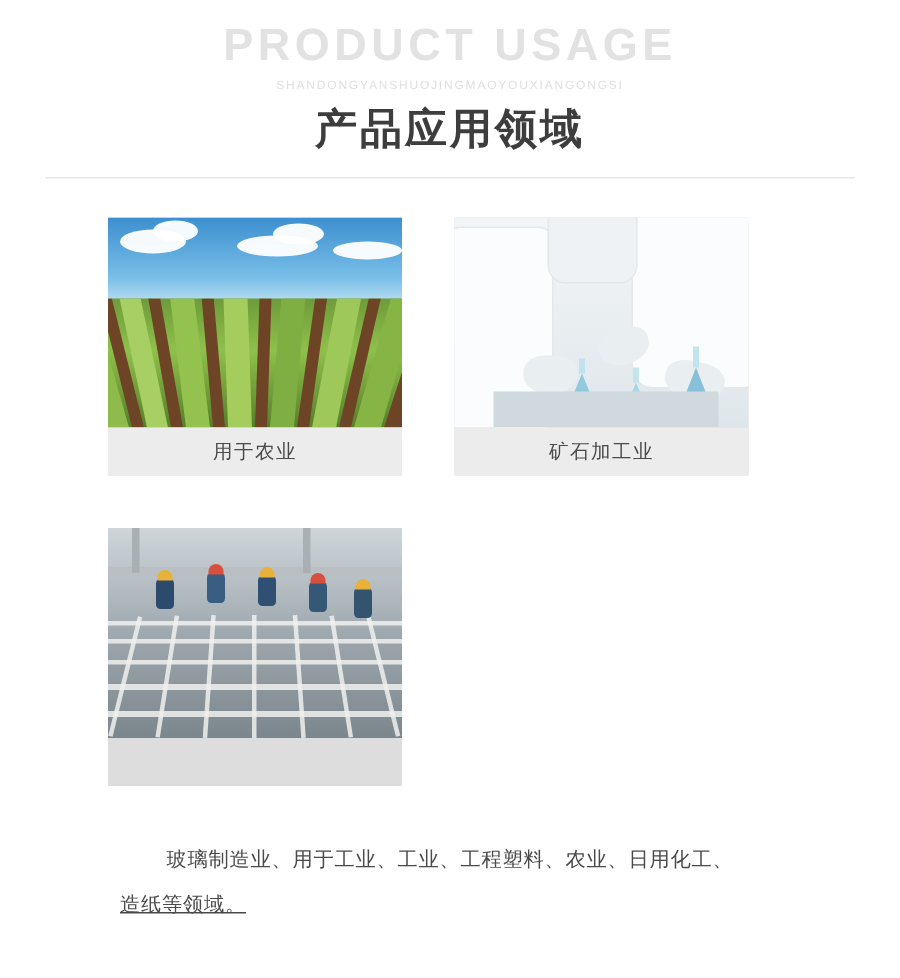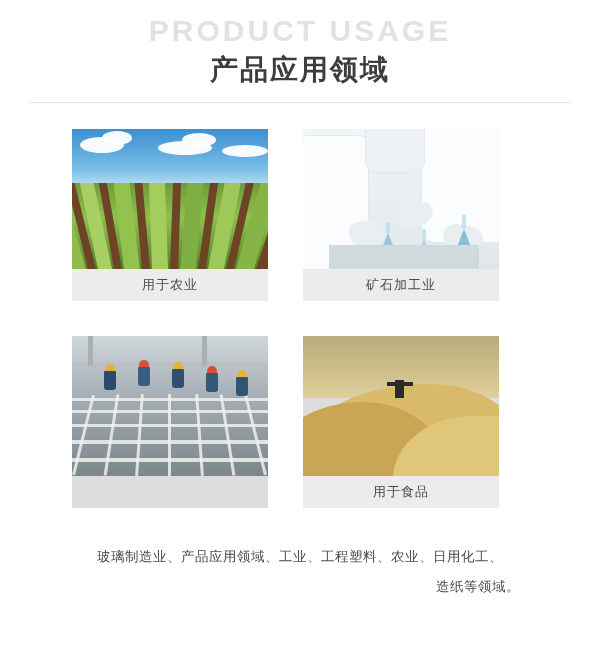--- a/index.html
+++ b/index.html
@@ -200,30 +200,32 @@
   .footer {
     width: 440px;
     margin: 34px auto 0 auto;
     text-align: center;
     color: #4a4a4a;
     font-size: 13.5px;
     line-height: 30px;
     letter-spacing: .5px;
   }
   .footer-line2 {
-    text-align: right;
+    text-align: left;
+    text-decoration: underline;
   }
 </style>
 </head>
 <body>
 
 <div class="page">
 
   <div class="header">
     <div class="header-en">PRODUCT USAGE</div>
+    <div class="header-pinyin">SHANDONGYANSHUOJINGMAOYOUXIANGONGSI</div>
     <div class="header-cn">产品应用领域</div>
   </div>
   <div class="divider"></div>
 
   <div class="grid">
 
     <div class="cell">
       <div class="photo">
         <div class="agri-sky"></div>
         <div class="cloud" style="left:8px; top:8px; width:44px; height:16px;"></div>
@@ -296,32 +298,21 @@
         <div class="helmet" style="left:67px; top:24px; background:#d94f3d;"></div>
         <div class="worker" style="left:100px; top:32px; background:#2f4f73;"></div>
         <div class="helmet" style="left:101px; top:26px; background:#e8b23a;"></div>
         <div class="worker" style="left:134px; top:36px; background:#365877;"></div>
         <div class="helmet" style="left:135px; top:30px; background:#d94f3d;"></div>
         <div class="worker" style="left:164px; top:40px; background:#34536f;"></div>
         <div class="helmet" style="left:165px; top:34px; background:#e8b23a;"></div>
       </div>
     </div>
 
-    <div class="cell">
-      <div class="photo">
-        <div class="food-sky"></div>
-        <div class="dune1"></div>
-        <div class="dune2"></div>
-        <div class="dune3"></div>
-        <div class="rockman" style="left:92px; top:44px;"></div>
-        <div class="rockman" style="left:84px; top:46px; width:26px; height:4px;"></div>
-      </div>
-      <div class="caption">用于食品</div>
-    </div>
 
   </div>
 
   <div class="footer">
-    <div>玻璃制造业、产品应用领域、工业、工程塑料、农业、日用化工、</div>
+    <div>玻璃制造业、用于工业、工业、工程塑料、农业、日用化工、</div>
     <div class="footer-line2">造纸等领域。</div>
   </div>
 
 </div>
 
 </body></html>

